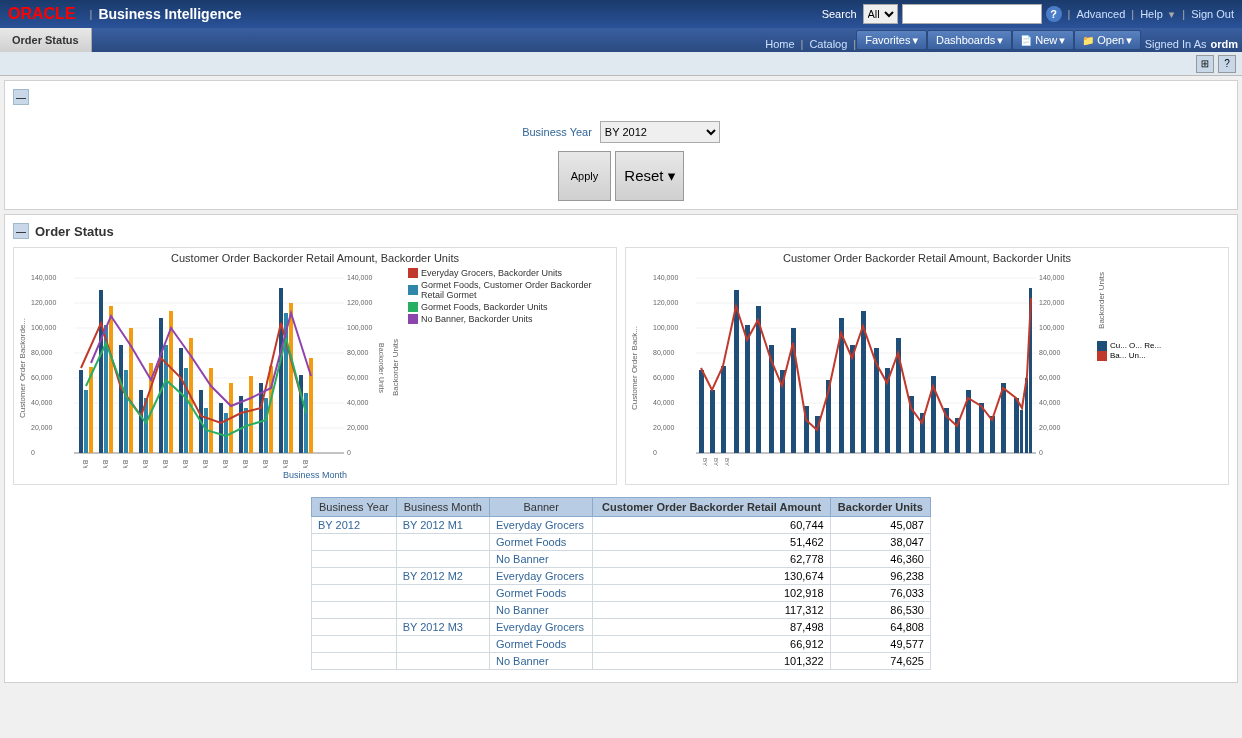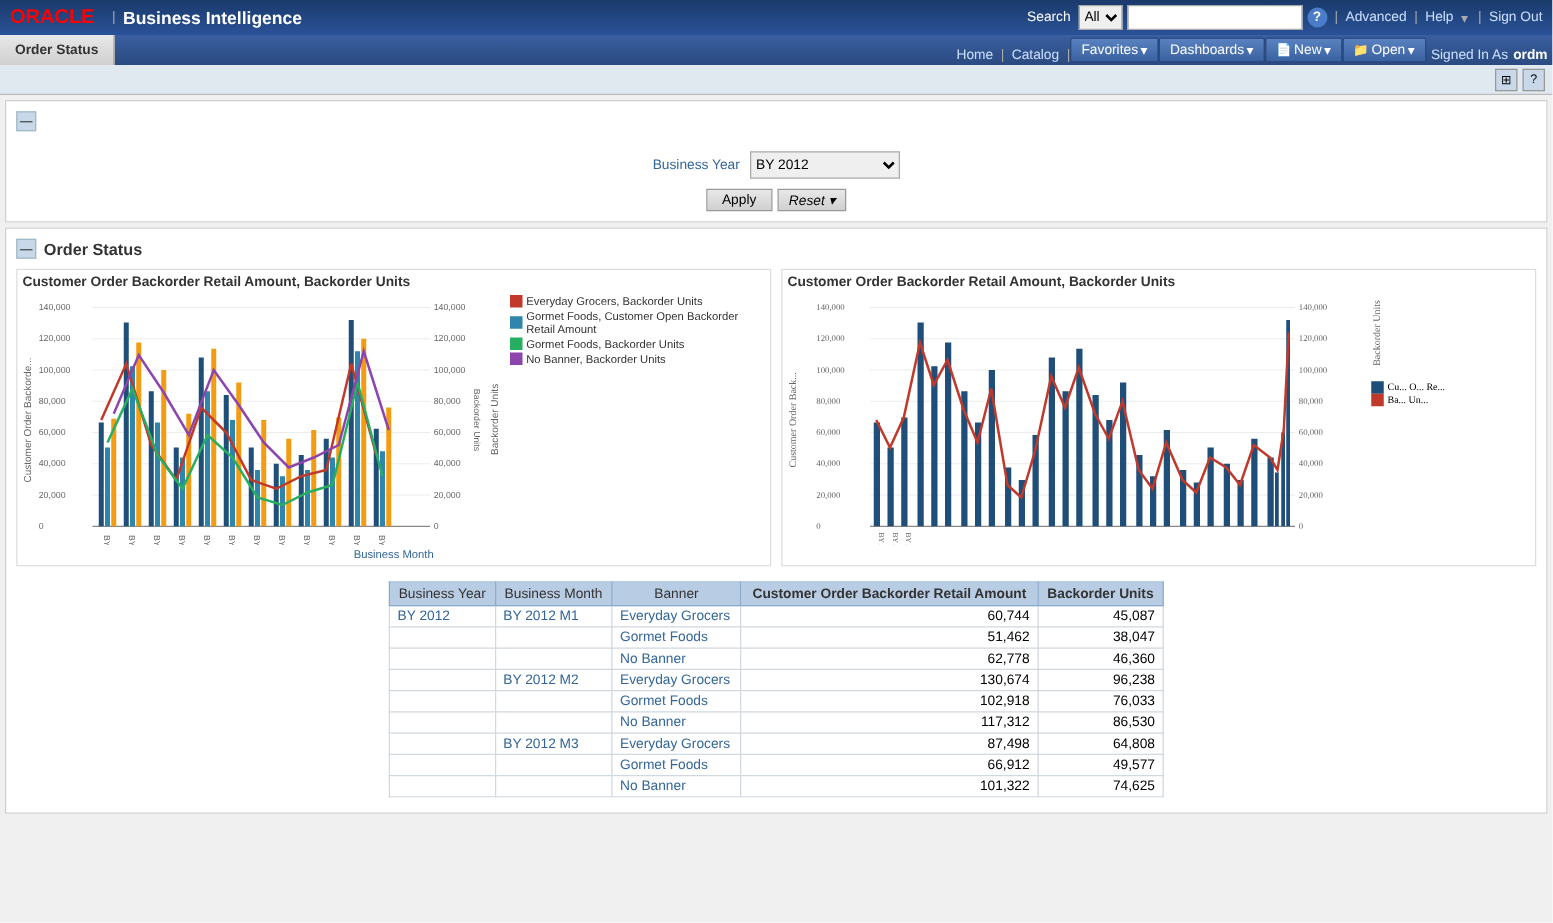--- a/index.html
+++ b/index.html
@@ -170,24 +170,23 @@
     .apply-btn {
       background: linear-gradient(to bottom, #e8e8e8, #d0d0d0);
       border: 1px solid #999;
       padding: 2px 12px;
       font-size: 11px;
       cursor: pointer;
     }
     .reset-btn {
       background: linear-gradient(to bottom, #e8e8e8, #d0d0d0);
       border: 1px solid #999;
-      padding: 0 8px;
-      font-size: 11px;
+      padding: 15px 8px;
+      font-size: 15px;
       cursor: pointer;
-      font-style: italic;
     }
 
     
     .charts-section {
       background: white;
       border: 1px solid #d0d0d0;
       margin: 4px;
       padding: 8px;
     }
     .section-header {
@@ -216,23 +215,23 @@
     .charts-row {
       display: flex;
       gap: 8px;
     }
     .chart-container {
       flex: 1;
       border: 1px solid #ddd;
       padding: 4px;
     }
     .chart-title {
-      text-align: left;
-      font-size: 11px;
-      font-weight: bold;
+      text-align: center;
+      font-size: 11px;
+      font-weight: normal;
       color: #333;
       margin-bottom: 4px;
     }
     .chart-area {
       display: flex;
       gap: 4px;
     }
     .chart-legend {
       font-size: 9px;
       color: #333;
@@ -526,39 +525,39 @@
           </div>
           <div class="chart-y-label">Backorder Units</div>
         </div>
         <div class="chart-legend">
           <div class="legend-item">
             <div class="legend-color" style="background:#c0392b;"></div>
             <span>Everyday Grocers, Backorder Units</span>
           </div>
           <div class="legend-item">
             <div class="legend-color" style="background:#2e86ab;"></div>
-            <span>Gormet Foods, Customer Open Backorder Retail Amount</span>
+            <span>Gormet Foods, Customer Order Backorder Retail Gormet</span>
           </div>
           <div class="legend-item">
             <div class="legend-color" style="background:#27ae60;"></div>
             <span>Gormet Foods, Backorder Units</span>
           </div>
           <div class="legend-item">
             <div class="legend-color" style="background:#8e44ad;"></div>
             <span>No Banner, Backorder Units</span>
           </div>
         </div>
       </div>
       <div class="chart-x-label">Business Month</div>
     </div>
 
     <div class="chart-container">
       <div class="chart-title">Customer Order Backorder Retail Amount, Backorder Units</div>
       <div class="chart-area">
-        <div style="display:flex;gap:12px;font-family:Liberation Serif, serif;">
+        <div style="display:flex;gap:12px;">
           <div class="chart-y-label">Customer Order Back...</div>
           <div>
             <svg width="430" height="200">
 
               <text x="2" y="12" font-size="7" fill="#666">140,000</text>
               <text x="2" y="37" font-size="7" fill="#666">120,000</text>
               <text x="2" y="62" font-size="7" fill="#666">100,000</text>
               <text x="2" y="87" font-size="7" fill="#666">80,000</text>
               <text x="2" y="112" font-size="7" fill="#666">60,000</text>
               <text x="2" y="137" font-size="7" fill="#666">40,000</text>

